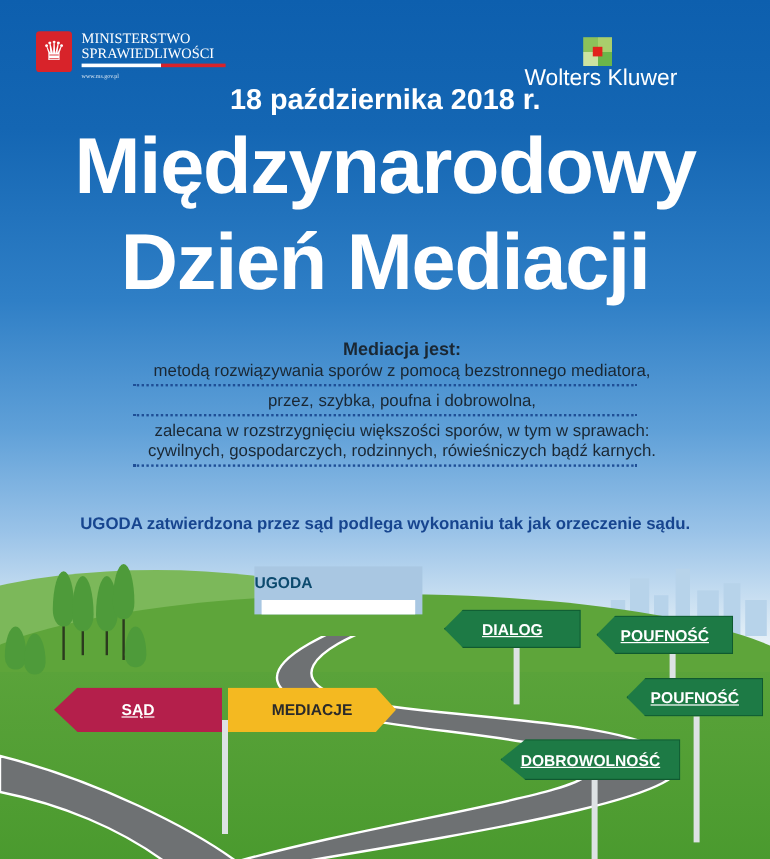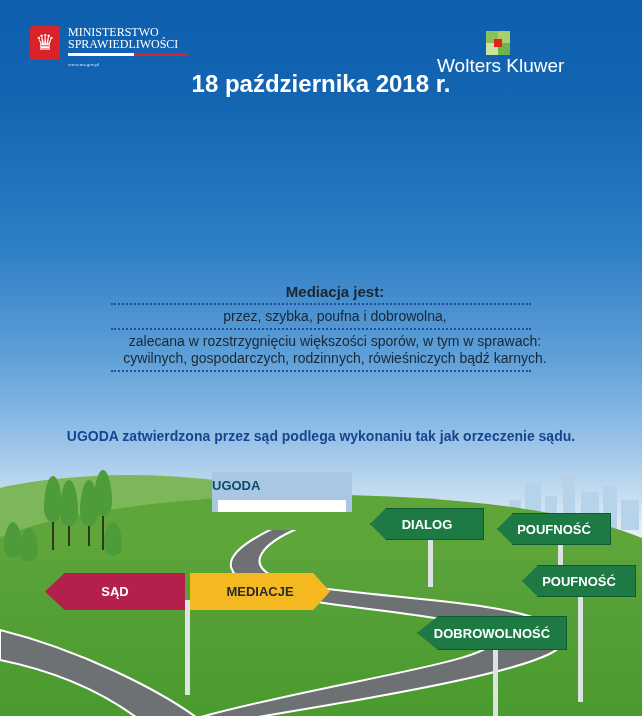--- a/index.html
+++ b/index.html
@@ -28,21 +28,21 @@
   .grass{left:0;top:560px;width:642px;height:160px;background:linear-gradient(180deg,#5aa33a,#4a9a2e);}
   .city{left:505px;top:470px;width:137px;height:60px;}
   .city div{position:absolute;bottom:0;background:#b7d3ea;}
   .road{left:0;top:530px;width:642px;height:190px;}
   .tree{position:absolute;width:18px;height:46px;background:#4e9b3a;border-radius:50% 50% 45% 45%/70% 70% 30% 30%;}
   .trunk{position:absolute;width:2px;background:#2b3a1e;}
   .ugoda-board{left:212px;top:472px;width:140px;height:40px;background:#a9c7e2;color:#0c4a6e;font-weight:bold;font-size:13px;text-align:left;line-height:28px;}
   .ugoda-board::after{content:"";position:absolute;left:6px;right:6px;top:28px;height:12px;background:#fff;}
   .pole{position:absolute;width:5px;background:#dde2e4;}
   .sign{position:absolute;height:34px;color:#fff;font-weight:bold;font-size:13px;display:flex;align-items:center;justify-content:center;}
-  .sign.left{clip-path:polygon(14% 0,100% 0,100% 100%,14% 100%,0 50%);}
+  .sign.left{clip-path:polygon(14% 0,100% 0,100% 100%,14% 100%,0 50%);text-decoration:underline;}
   .sign.right{clip-path:polygon(0 0,88% 0,100% 50%,88% 100%,0 100%);}
   .green{background:#1d7a45;border:1px solid #0f5a30;}
   .red{background:#b41f4b;}
   .yellow{background:#f4b921;color:#2a2a2a;}
 </style>
 </head>
 <body>
 
 <div class="poster">
 
@@ -55,23 +55,28 @@
       <div class="ms-url">www.ms.gov.pl</div>
     </div>
   </div>
 
   <div class="abs wk">
     <div class="wk-mark"></div>
     <span>Wolters Kluwer</span>
   </div>
 
   <div class="abs date">18 października 2018 r.</div>
+  <div class="abs title">
+    <div>Międzynarodowy</div>
+    <div>Dzień Mediacji</div>
+  </div>
 
   <div class="abs info">
     <p class="h">Mediacja jest:</p>
+    <p>metodą rozwiązywania sporów z pomocą bezstronnego mediatora,</p>
     <div class="dots"></div>
     <p>przez, szybka, poufna i dobrowolna,</p>
     <div class="dots"></div>
     <p>zalecana w rozstrzygnięciu większości sporów, w tym w sprawach:</p>
     <p>cywilnych, gospodarczych, rodzinnych, rówieśniczych bądź karnych.</p>
     <div class="dots"></div>
   </div>
   <div class="abs ugoda-note">UGODA zatwierdzona przez sąd podlega wykonaniu tak jak orzeczenie sądu.</div>
 
   <div class="abs city">

